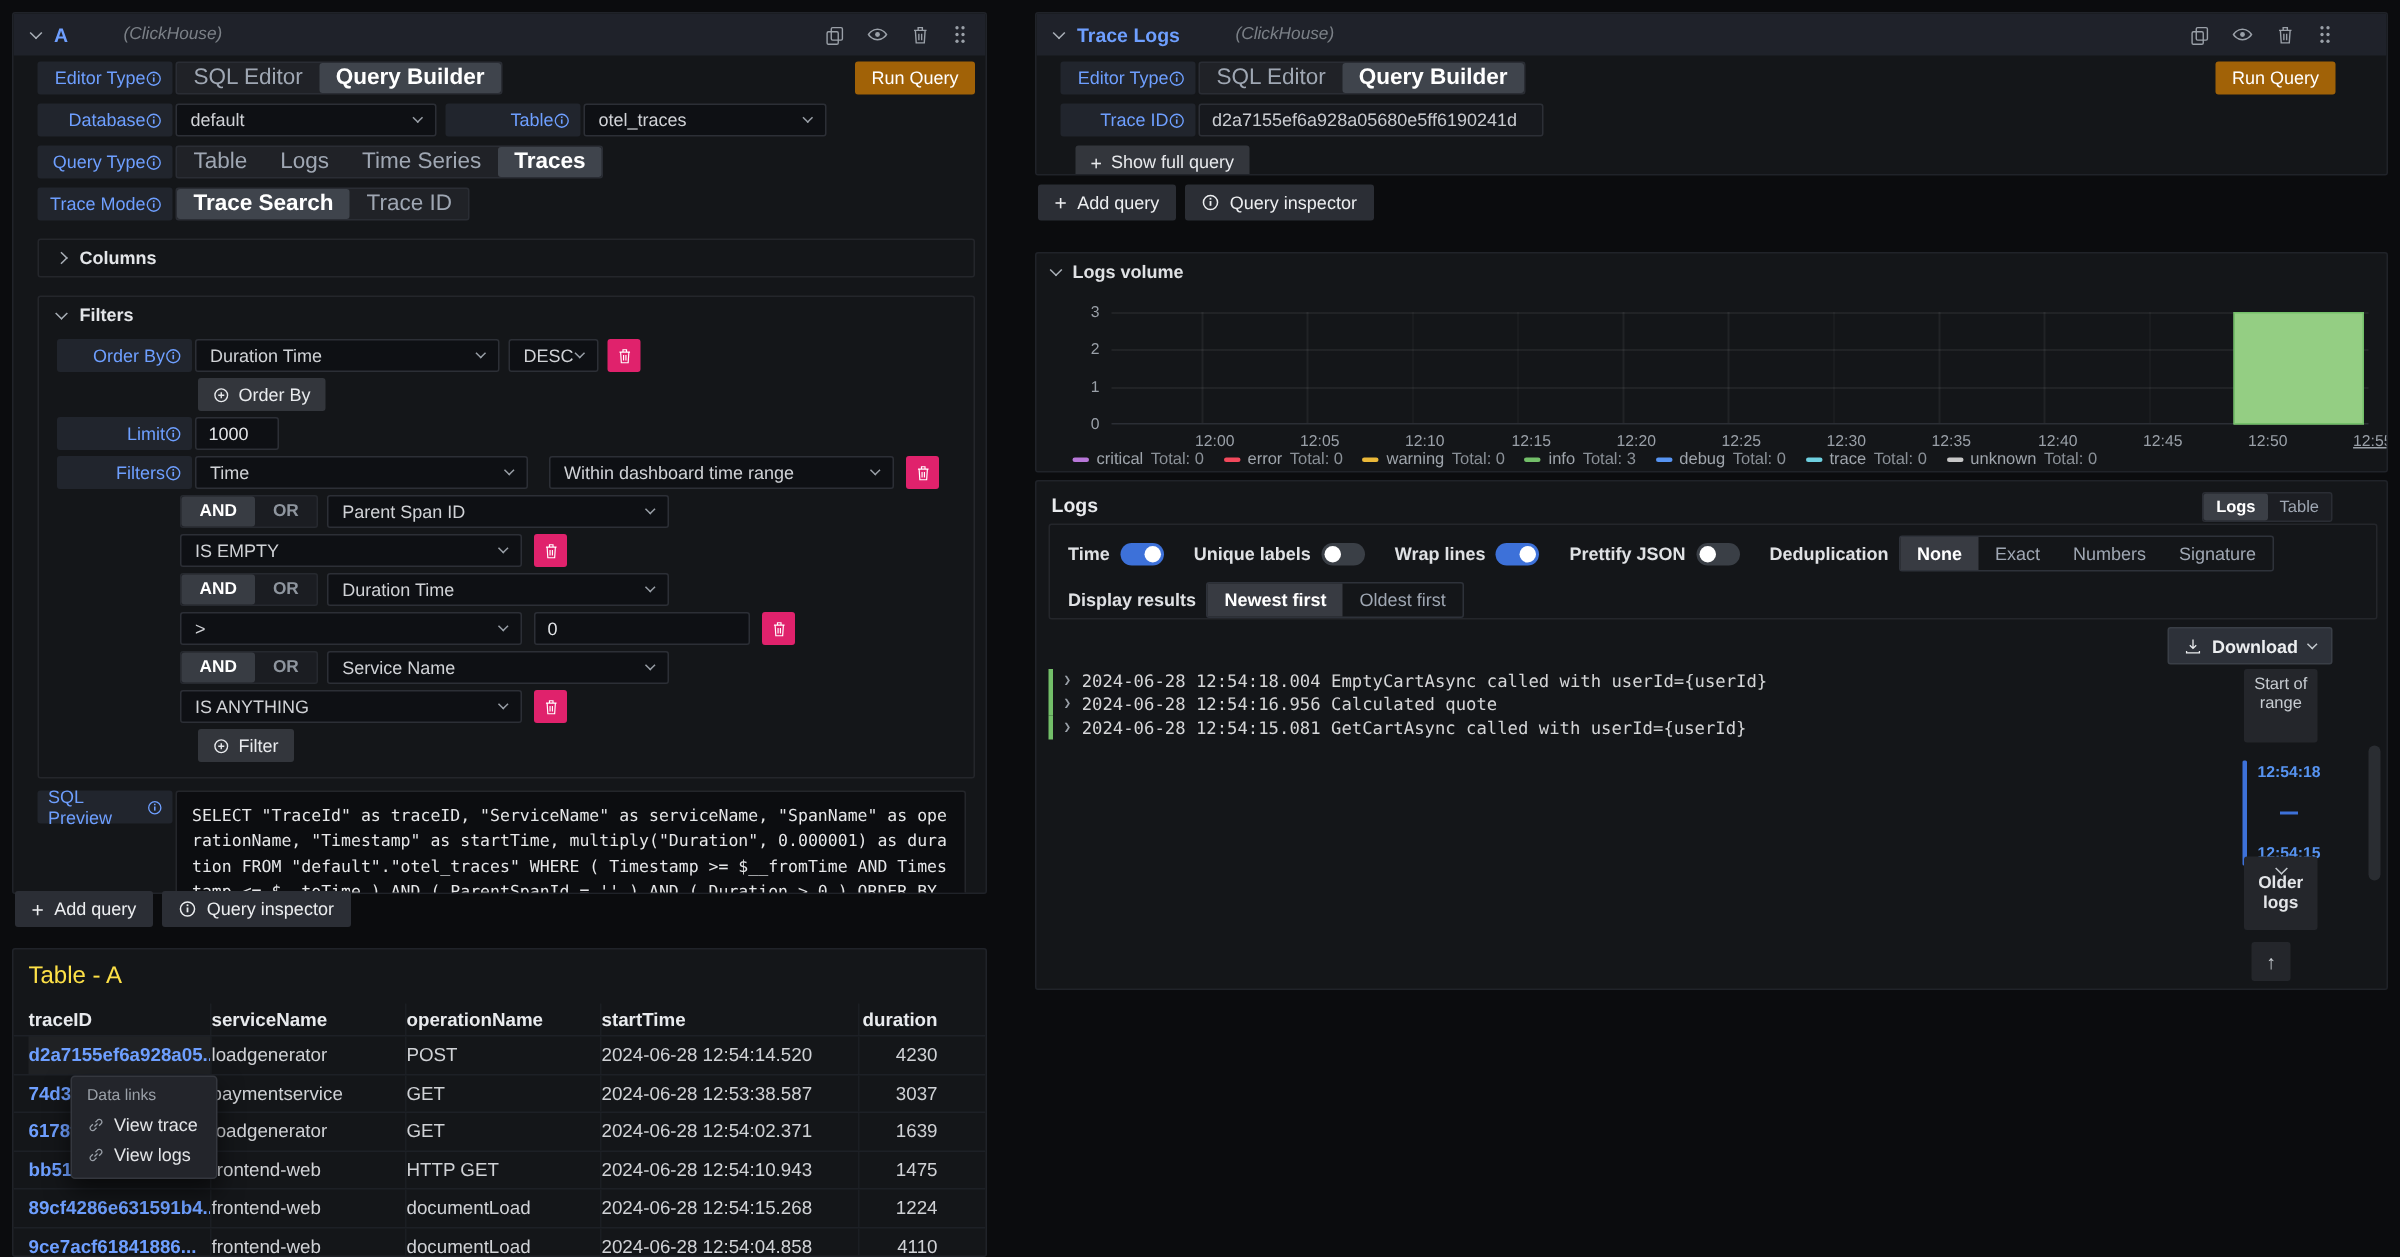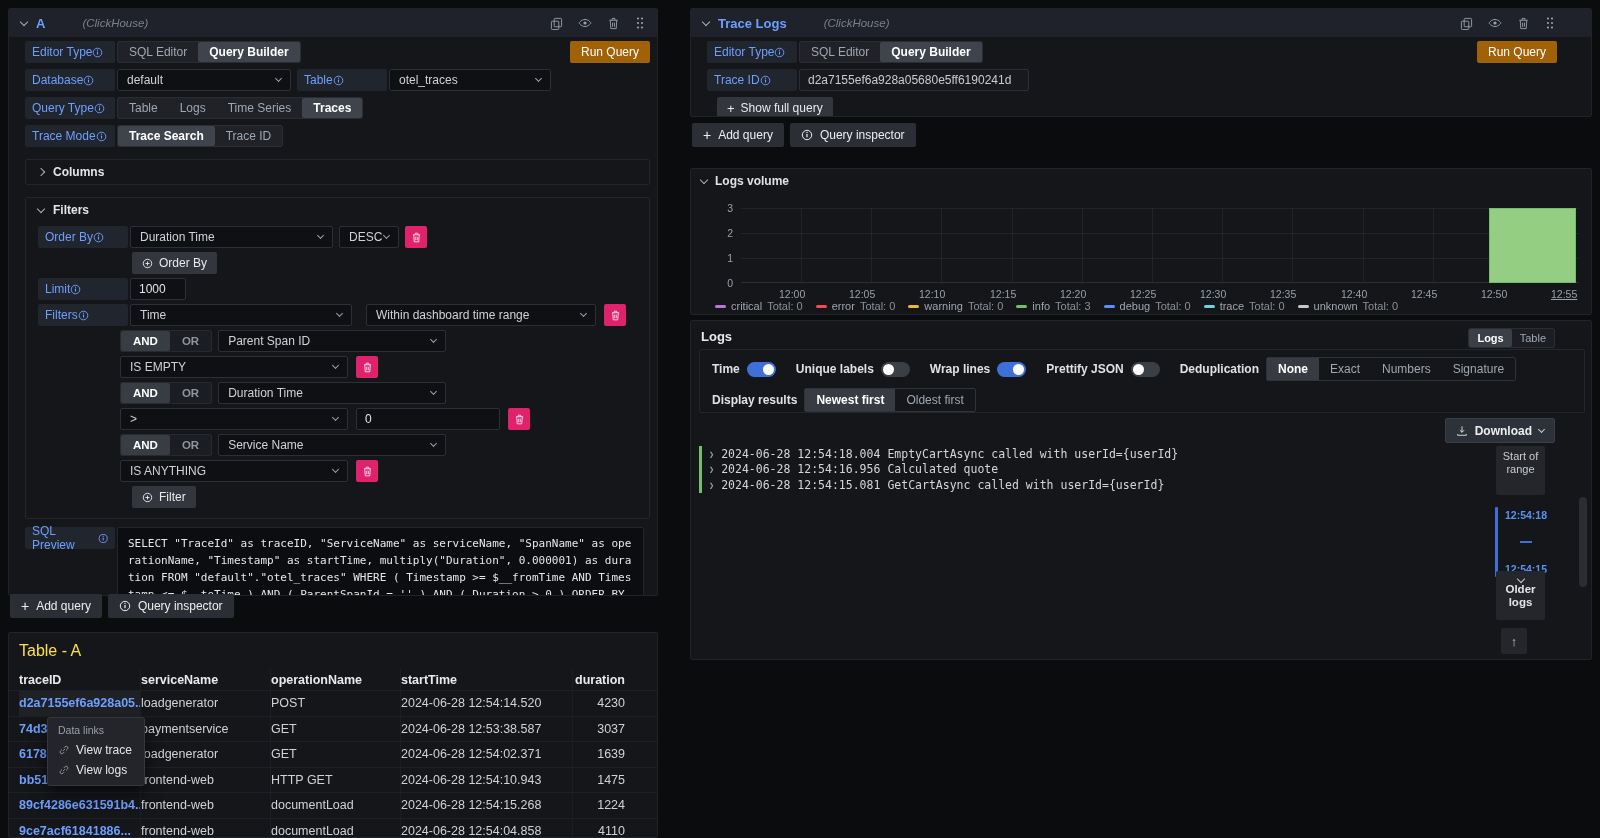--- a/index.html
+++ b/index.html
@@ -19,30 +19,30 @@
   
   .cv { display:inline-block; width:6px; height:6px; border-right:1.5px solid currentColor; border-bottom:1.5px solid currentColor; flex:none; }
   .cv.down { transform:rotate(45deg); margin-top:-3px; }
   .cv.right { transform:rotate(-45deg); }
   .cv.sm { width:5px; height:5px; }
   .hcv { color:#aab0b8; }
 
   
   .qbody { position:relative; padding:4px 7px 0 16px; }
   .qrow { display:flex; align-items:center; margin-bottom:6px; }
-  .flabel { display:flex; align-items:center; justify-content:flex-start; width:90px; height:22px; flex:none;
+  .flabel { display:flex; align-items:center; justify-content:flex-end; width:90px; height:22px; flex:none;
             background:#21252d; color:#6e9fff; font-size:12px; font-weight:500; padding:0 7px; border-radius:2px; }
   .flabel svg { color:#6e9fff; }
   .select { display:flex; align-items:center; justify-content:space-between; height:22px; background:#0e1014;
             border:1px solid #2c2f36; border-radius:2px; padding:0 9px; font-size:12px; color:#d0d2d6; cursor:pointer; }
   .select .cv { color:#9aa0a8; }
   .tinput { height:22px; background:#0e1014; border:1px solid #2c2f36; border-radius:2px; padding:0 8px;
             font-size:12px; color:#e3e5e8; font-family:"Liberation Sans",sans-serif; }
   .seg { display:flex; height:22px; background:#202227; border:1px solid #2a2d34; border-radius:2px; align-items:stretch; }
-  .seg span { line-height:20px; padding:0 11px; font-size:12px; color:#9fa7b3; cursor:pointer; white-space:nowrap; }
+  .seg span { line-height:20px; padding:0 11px; font-size:15px; color:#9fa7b3; cursor:pointer; white-space:nowrap; }
   .seg span.sel { background:#3f444c; color:#fff; font-weight:700; border-radius:2px; }
   .run-btn { position:absolute; height:22px; background:#a16207; color:#fff; border:none; border-radius:2px;
              font-size:12px; font-weight:500; padding:0 11px; cursor:pointer; font-family:inherit; }
   .trash-btn { width:22px; height:22px; flex:none; background:#e0226c; border:none; border-radius:2px; color:#fff;
                display:flex; align-items:center; justify-content:center; cursor:pointer; }
   .ghost-btn { display:inline-flex; align-items:center; gap:6px; height:22px; background:#33363c; color:#e8eaed;
                border:none; border-radius:2px; font-size:12px; font-weight:500; padding:0 10px; cursor:pointer; font-family:inherit; }
   .page-btn { display:inline-flex; align-items:center; gap:7px; height:24px; background:#2b2e35; color:#eceef0;
               border:none; border-radius:2px; font-size:12px; font-weight:500; padding:0 11px; cursor:pointer; font-family:inherit; }
   .fsection { border:1px solid #24262b; border-radius:2px; margin:12px 0 8px 0; }
@@ -75,21 +75,21 @@
   
   .lvhead { display:flex; align-items:center; gap:8px; height:24px; padding:0 10px; font-size:12px; font-weight:600; color:#dfe1e4; }
   .lvhead .cv { color:#aab0b8; }
   .plot { position:absolute; left:50px; top:39px; width:838px; height:75px;
           background-image:
             repeating-linear-gradient(to right, rgba(255,255,255,0.055) 0 1px, transparent 1px 70.2px),
             repeating-linear-gradient(to bottom, rgba(255,255,255,0.055) 0 1px, transparent 1px 25px);
           background-position:60px 0, 0 0; border-bottom:1px solid #2b2e35; }
   .bar { position:absolute; border:1px solid #73bf69; }
   .ylab { position:absolute; width:18px; text-align:right; font-size:10.5px; color:#9aa0a8; left:24px; }
-  .xlab { position:absolute; top:119px; width:44px; text-align:left; font-size:10.5px; color:#9aa0a8; }
+  .xlab { position:absolute; top:119px; width:44px; text-align:right; font-size:10.5px; color:#9aa0a8; }
   .legend { position:absolute; left:24px; top:131px; display:flex; gap:13px; align-items:center; }
   .litem { display:flex; align-items:center; gap:5px; font-size:11px; color:#9fa5ac; cursor:pointer; }
   .ldash { width:11px; height:3px; border-radius:2px; flex:none; }
   .ltotal { color:#8a9097; }
 
   
   .logs-title { position:absolute; left:10px; top:8px; font-size:13px; font-weight:700; color:#e8eaed; }
   .mini-toggle { position:absolute; right:36px; top:7px; display:flex; height:20px; background:#1c1e23; border:1px solid #2a2d34; border-radius:2px; }
   .mini-toggle span { line-height:18px; padding:0 8px; font-size:11px; color:#9fa7b3; cursor:pointer; }
   .mini-toggle span.sel { background:#3b3f46; color:#fff; font-weight:600; border-radius:2px; }

